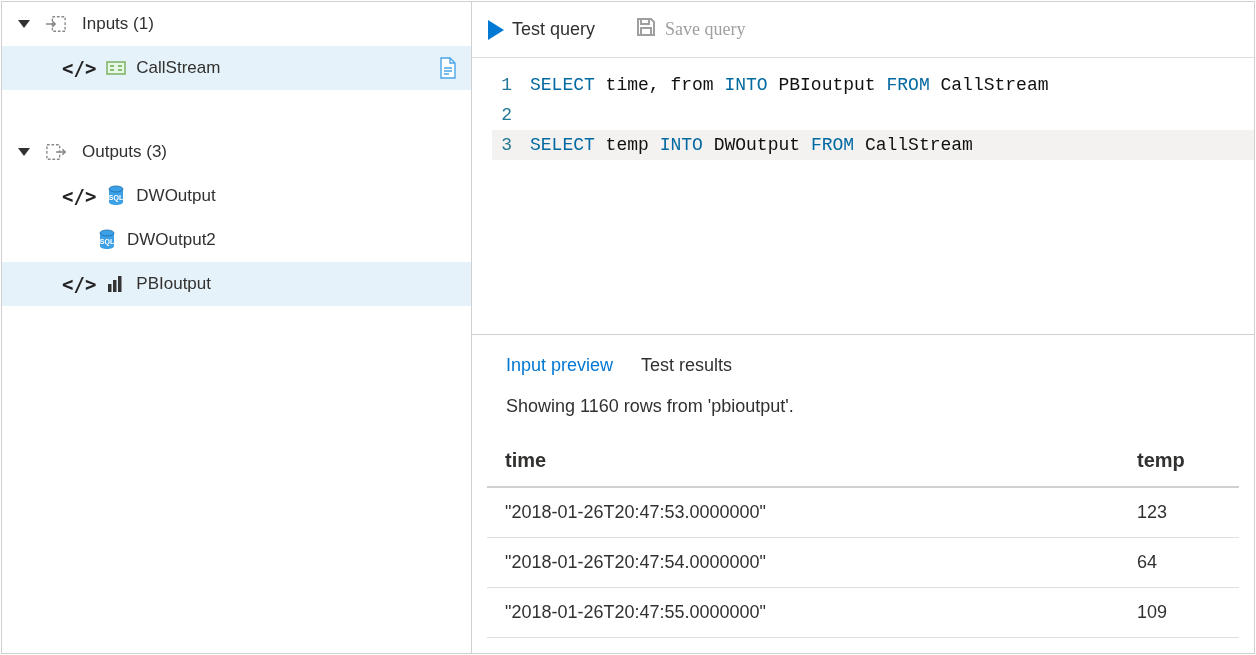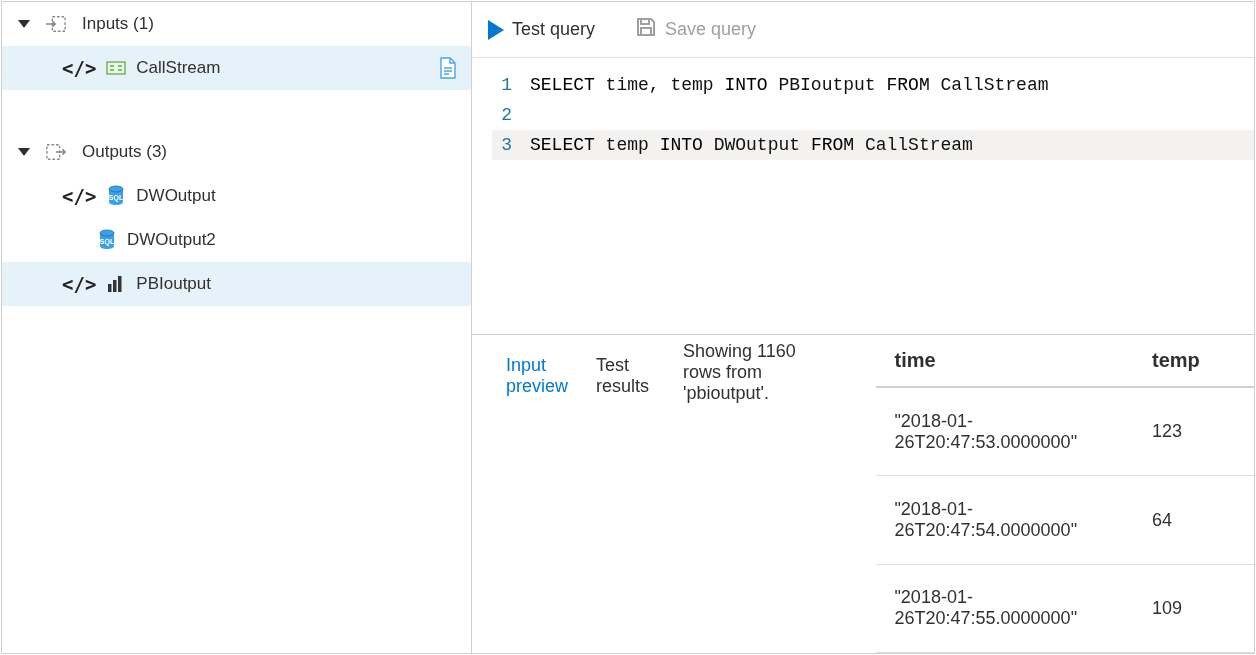--- a/index.html
+++ b/index.html
@@ -85,46 +85,46 @@
   .toolbar {
     display: flex;
     align-items: center;
     height: 56px;
     border-bottom: 1px solid #e1dfdd;
     padding-left: 16px;
     gap: 40px;
     font-size: 18px;
   }
   .tb-btn { display: flex; align-items: center; gap: 8px; color: #323130; }
-  .tb-btn.disabled { color: #a19f9d; }
+  .tb-btn.disabled { color: #a19f9d; font-family: Liberation Serif, serif; }
   .play-tri {
     width: 0; height: 0;
     border-top: 10px solid transparent;
     border-bottom: 10px solid transparent;
     border-left: 16px solid #0078d4;
   }
   .editor {
     flex: 0 0 276px;
     padding: 12px 0 0 20px;
     font-family: Consolas, "Courier New", monospace;
     font-size: 18px;
     line-height: 30px;
     position: relative;
   }
   .code-line { display: flex; }
   .gutter { width: 38px; text-align: right; color: #237893; padding-right: 18px; }
   .code { white-space: pre; }
-  .kw { color: #000000; }
+  .kw { color: #0369a1; }
   .id { color: #111; }
   .cur-line { background: #f3f2f1; }
   .bottom {
     border-top: 1px solid #d0d0d0;
     flex: 1;
     display: flex;
-    flex-direction: row;
+    flex-direction: column;
   }
   .tabrow {
     display: flex;
     gap: 28px;
     padding: 20px 0 14px 34px;
     font-size: 18px;
   }
   .tab-item.active { color: #0078d4; }
   .status-row {
     padding: 6px 34px 18px 34px;
@@ -252,21 +252,21 @@
               <rect x="6" y="12" width="10" height="7" fill="none" stroke="#a19f9d" stroke-width="2"></rect>
             </svg>
         </span>
         <span>Save query</span>
       </div>
     </div>
 
     <div class="editor" id="editor">
         <div class="code-line">
           <span class="gutter">1</span>
-          <span class="code"><span class="kw">SELECT</span><span class="id"> time, temp </span><span class="kw">INTO</span><span class="id"> PBIoutput </span><span class="kw">FROM</span><span class="id"> CallStream</span></span>
+          <span class="code"><span class="kw">SELECT</span><span class="id"> time, from </span><span class="kw">INTO</span><span class="id"> PBIoutput </span><span class="kw">FROM</span><span class="id"> CallStream</span></span>
         </div>
         <div class="code-line">
           <span class="gutter">2</span>
           <span class="code"></span>
         </div>
         <div class="code-line cur-line">
           <span class="gutter">3</span>
           <span class="code"><span class="kw">SELECT</span><span class="id"> temp </span><span class="kw">INTO</span><span class="id"> DWOutput </span><span class="kw">FROM</span><span class="id"> CallStream</span></span>
         </div>
       </div>

